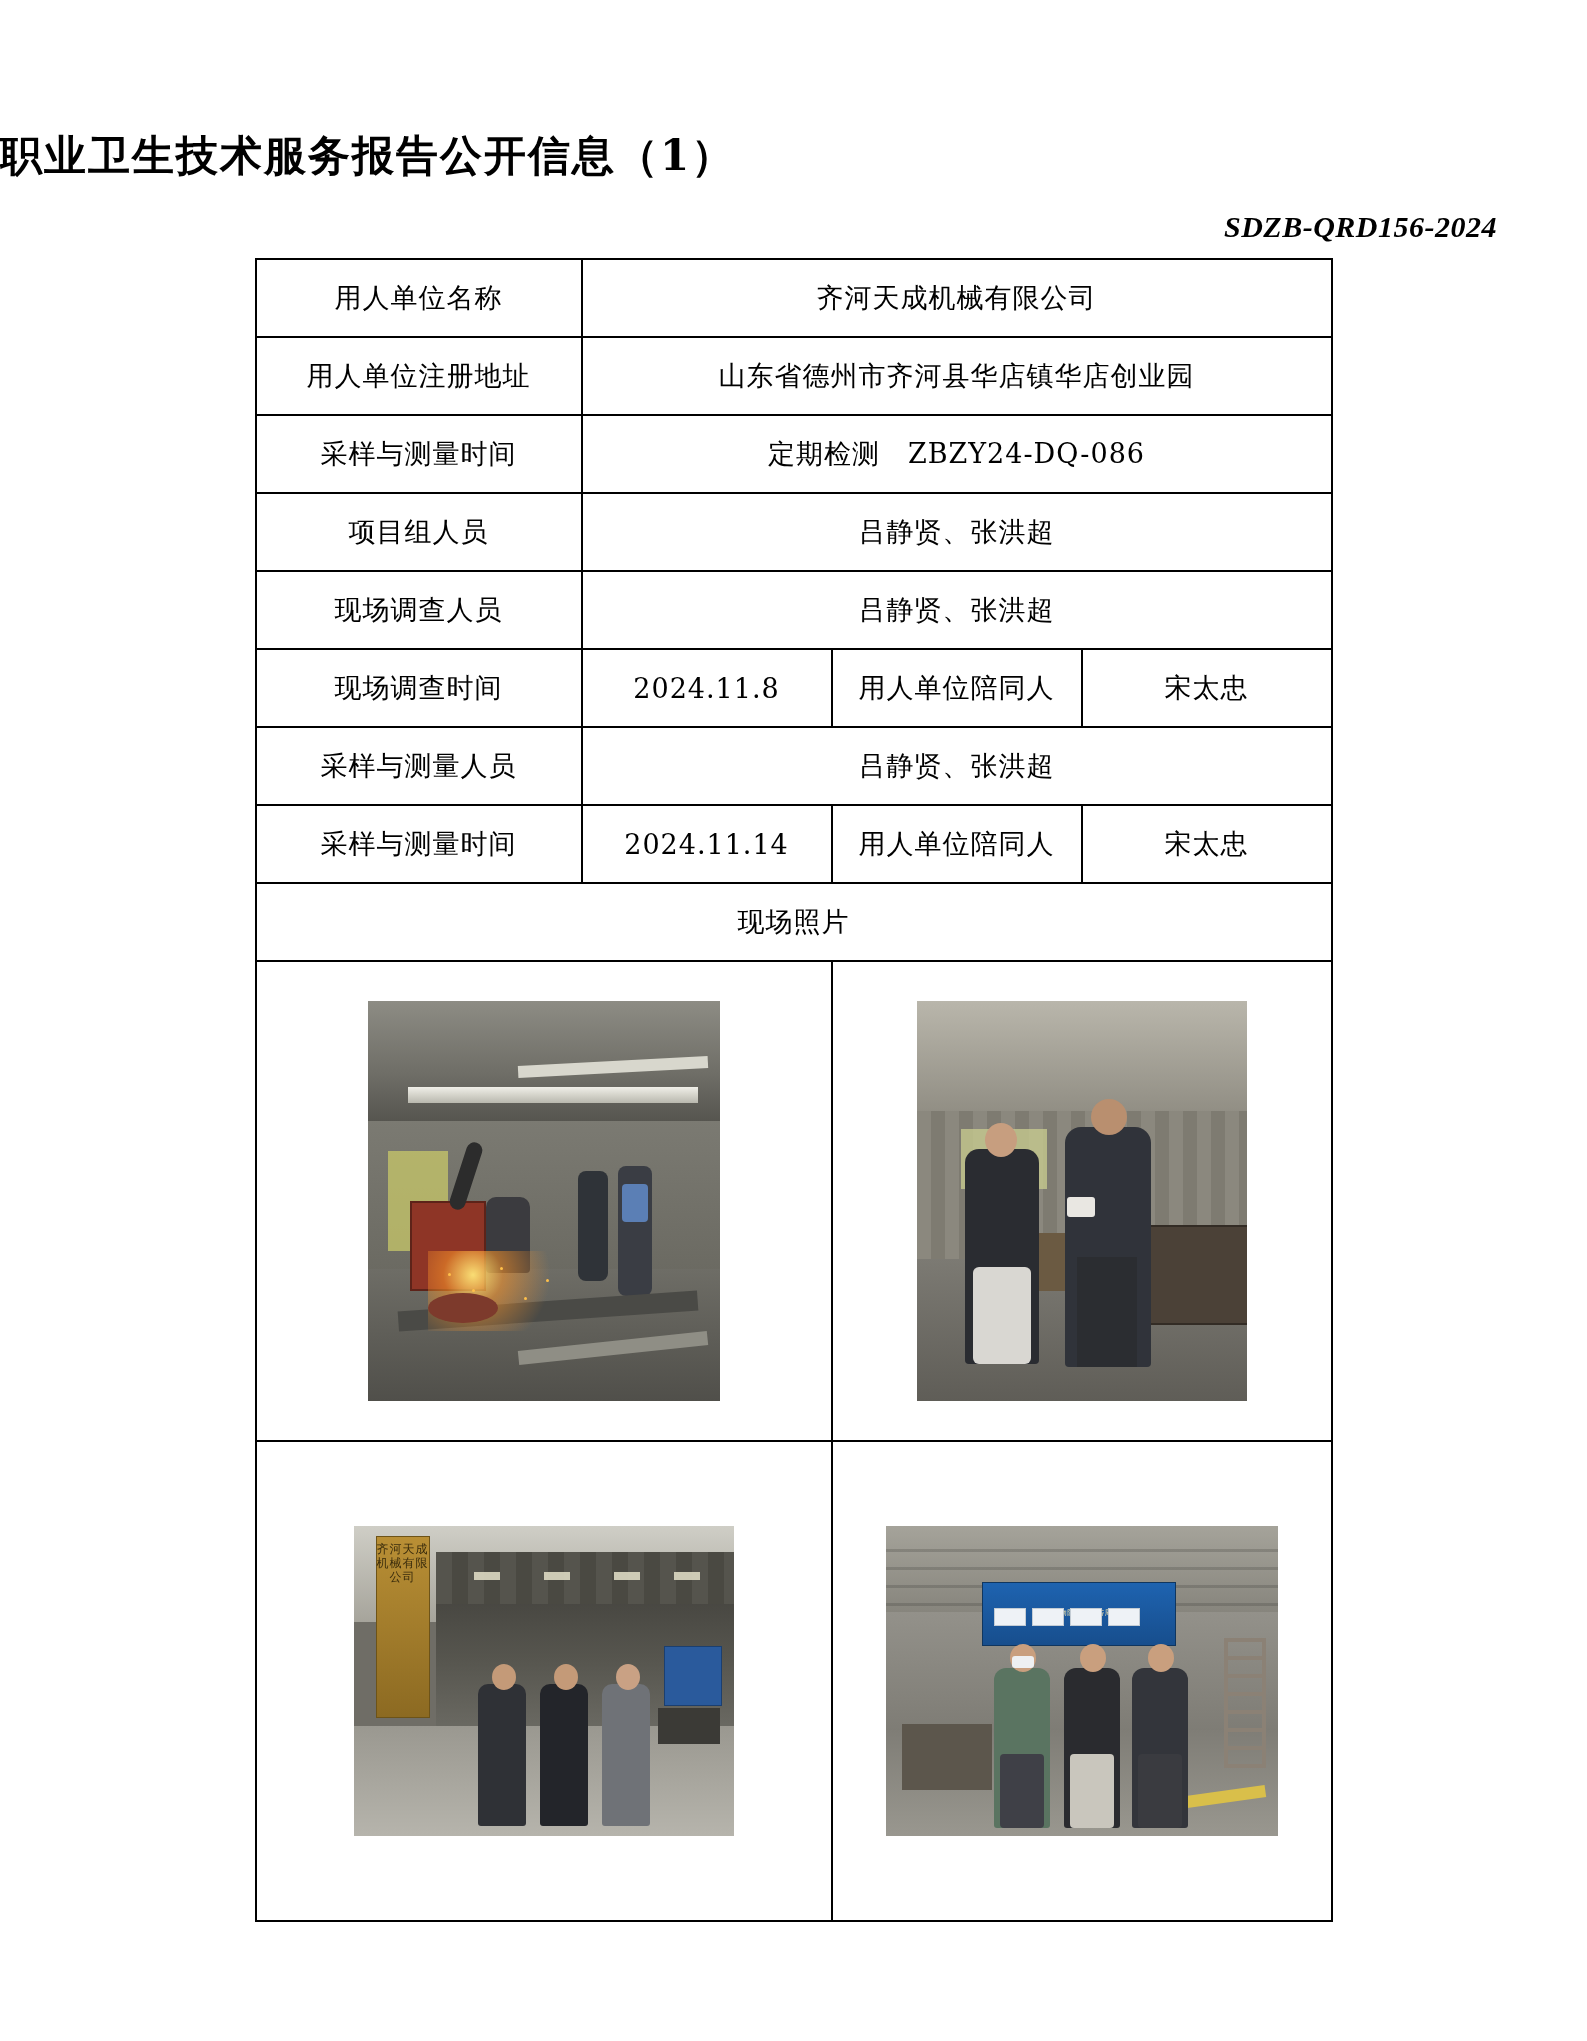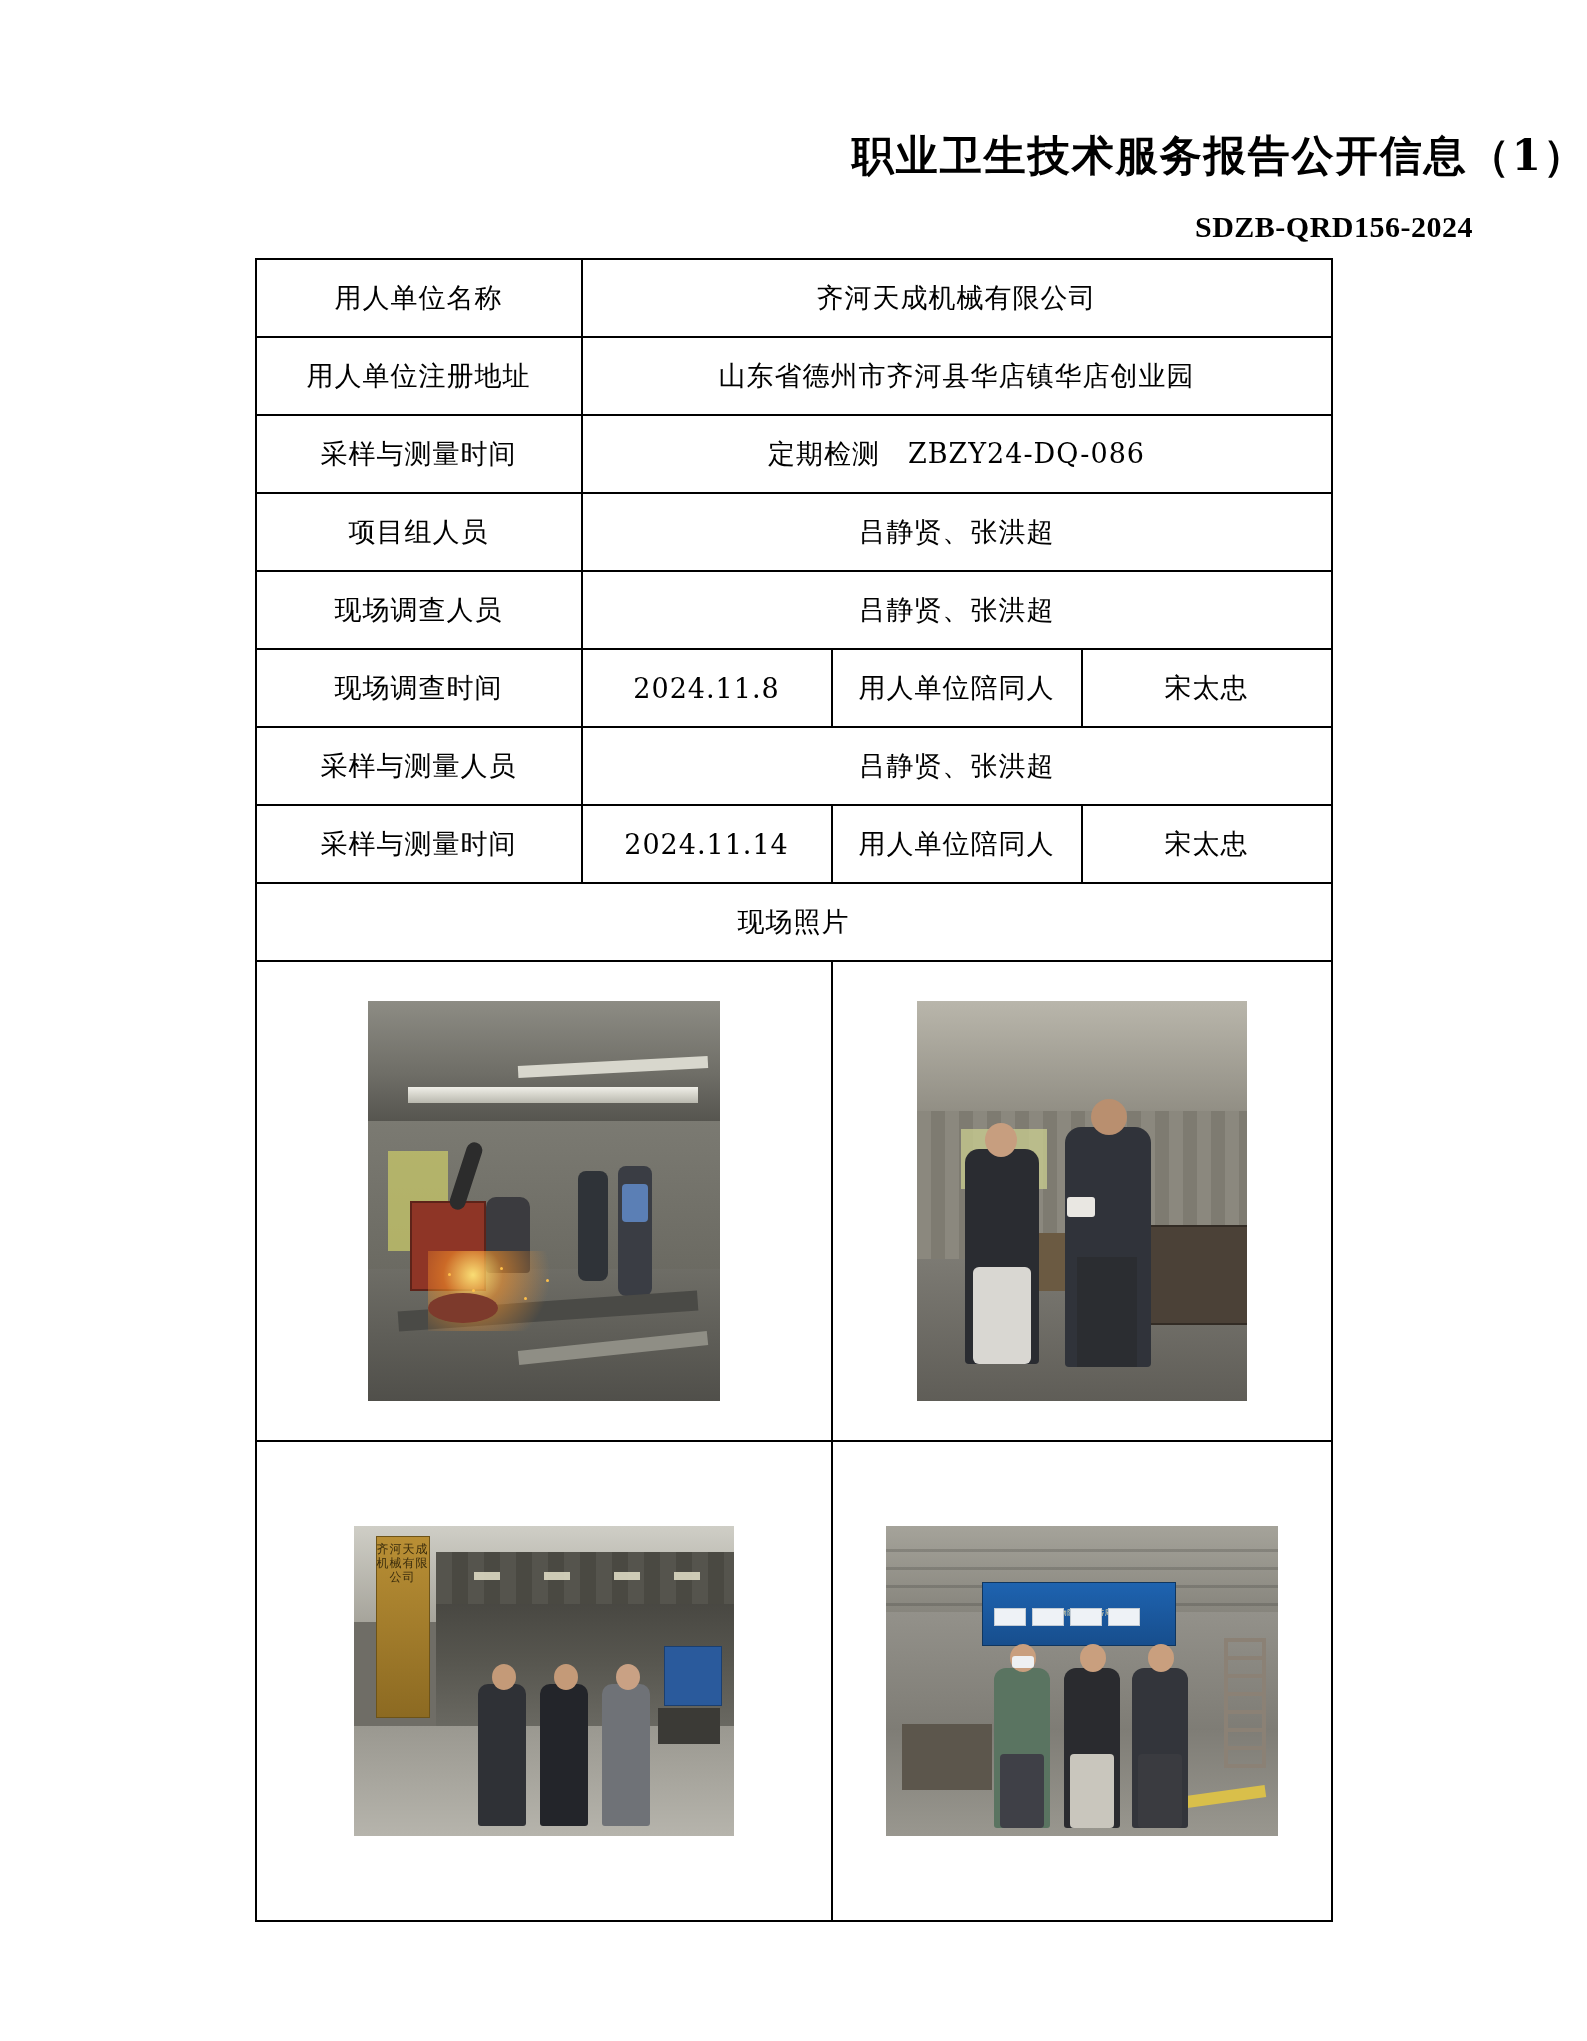--- a/index.html
+++ b/index.html
@@ -16,36 +16,37 @@
     -webkit-font-smoothing: antialiased;
   }
   .page {
     position: relative;
     width: 1587px;
     min-height: 2041px;
     box-sizing: border-box;
     padding: 0;
   }
   .doc-title {
-    text-align: right;
+    text-align: left;
     font-size: 42px;
     font-weight: bold;
     letter-spacing: 2px;
     margin: 0;
     padding-top: 128px;
     font-family: "DejaVu Serif", "Liberation Serif", serif;
   }
   .doc-code {
     text-align: right;
     font-size: 30px;
     font-weight: bold;
     font-family: "Liberation Serif", "DejaVu Serif", serif;
     margin: 26px 0 0 0;
-    padding-right: 114px;
+    padding-right: 90px;
     letter-spacing: 0.5px;
+    font-style: italic;
   }
   table.main {
     border-collapse: collapse;
     margin: 14px auto 0 auto;
     width: 1078px;
     table-layout: fixed;
   }
   table.main td {
     border: 2px solid #000000;
     text-align: center;

